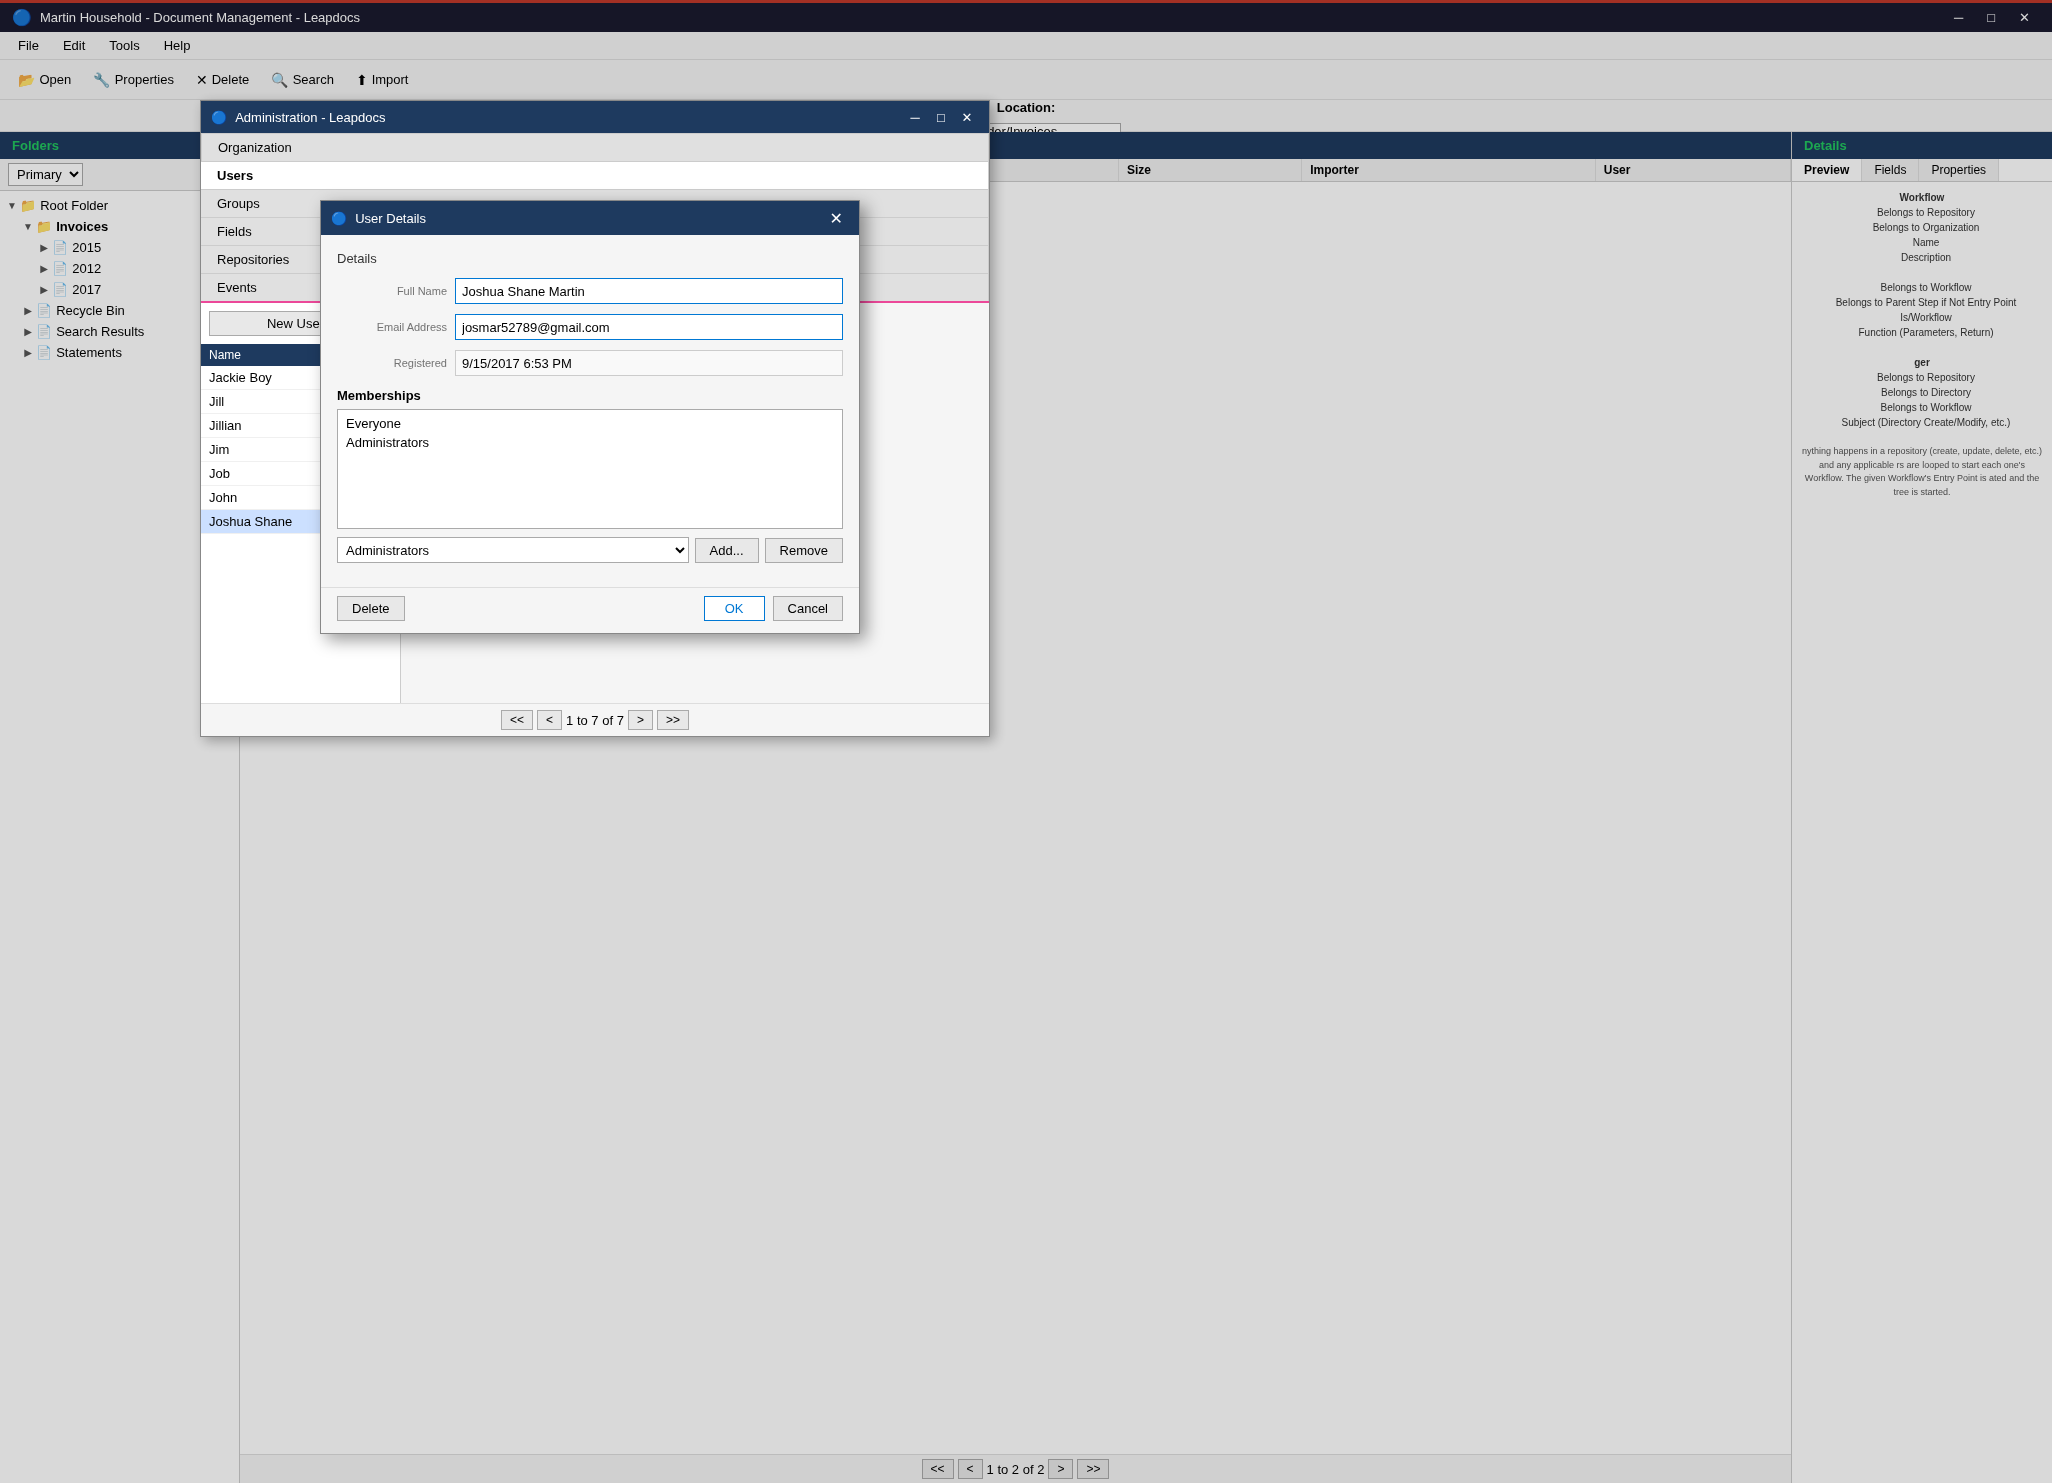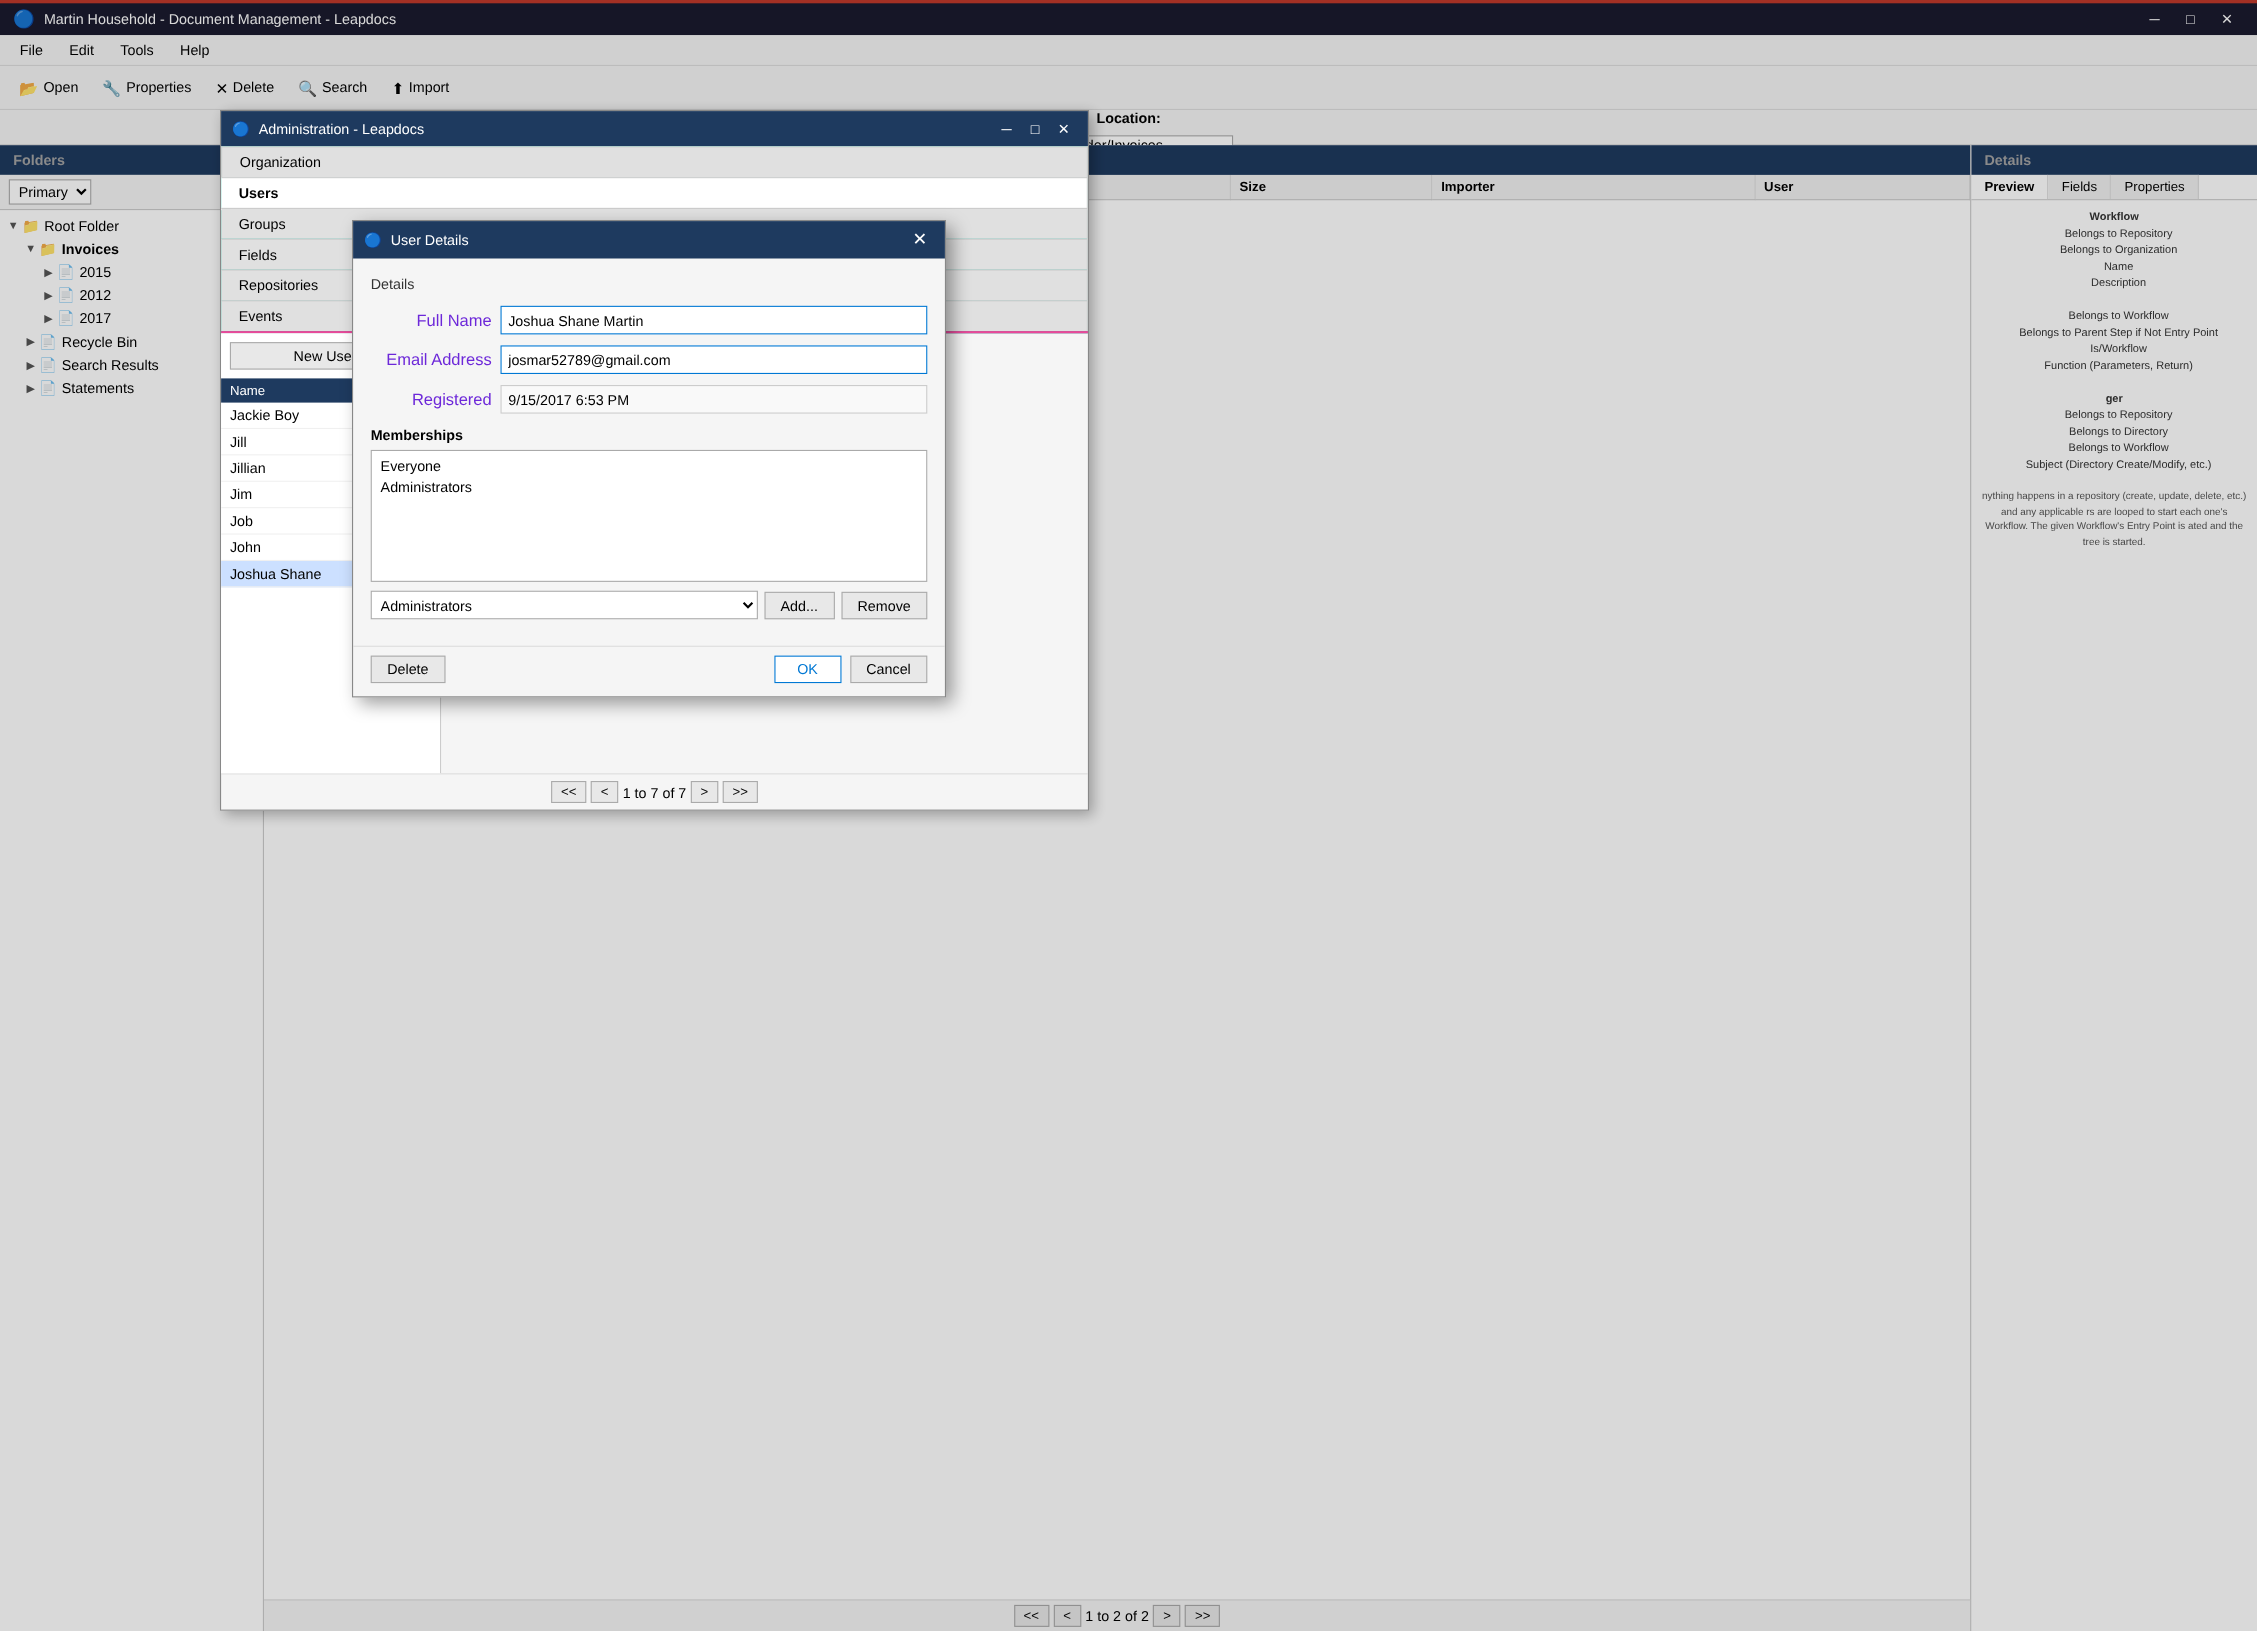--- a/index.html
+++ b/index.html
@@ -72,21 +72,21 @@
 
     
     .main-layout {
       display: flex;
       height: calc(100vh - 132px);
     }
 
     
     .panel-header {
       background: #1e3a5f;
-      color: #a3a3a3;
+      color: #22c55e;
       padding: 6px 12px;
       font-size: 13px;
       font-weight: bold;
     }
 
     
     .folders-panel {
       width: 240px;
       background: white;
       border-right: 1px solid #ccc;
@@ -249,21 +249,21 @@
     .dialog-close-btn {
       background: none; border: none; color: white;
       cursor: pointer; font-size: 16px; padding: 2px 6px;
     }
     .dialog-body { padding: 16px; }
     .section-label { font-size: 13px; font-weight: normal; margin-bottom: 12px; color: #333; }
     .form-row {
       display: flex; align-items: center;
       margin-bottom: 10px; gap: 8px;
     }
-    .form-label { width: 110px; text-align: right; font-size: 15px; color: #6d28d9; }
+    .form-label { width: 110px; text-align: right; font-size: 11px; color: #737373; }
     .form-input {
       flex: 1; height: 26px; border: 1px solid #0078d4;
       padding: 0 6px; font-size: 13px; background: white;
     }
     .form-input.readonly { border-color: #ccc; background: #f9f9f9; }
     .memberships-label { font-size: 13px; font-weight: bold; margin: 12px 0 6px 0; }
     .memberships-list {
       border: 1px solid #aaa; background: white;
       height: 120px; overflow-y: auto; padding: 4px;
       font-size: 13px;

